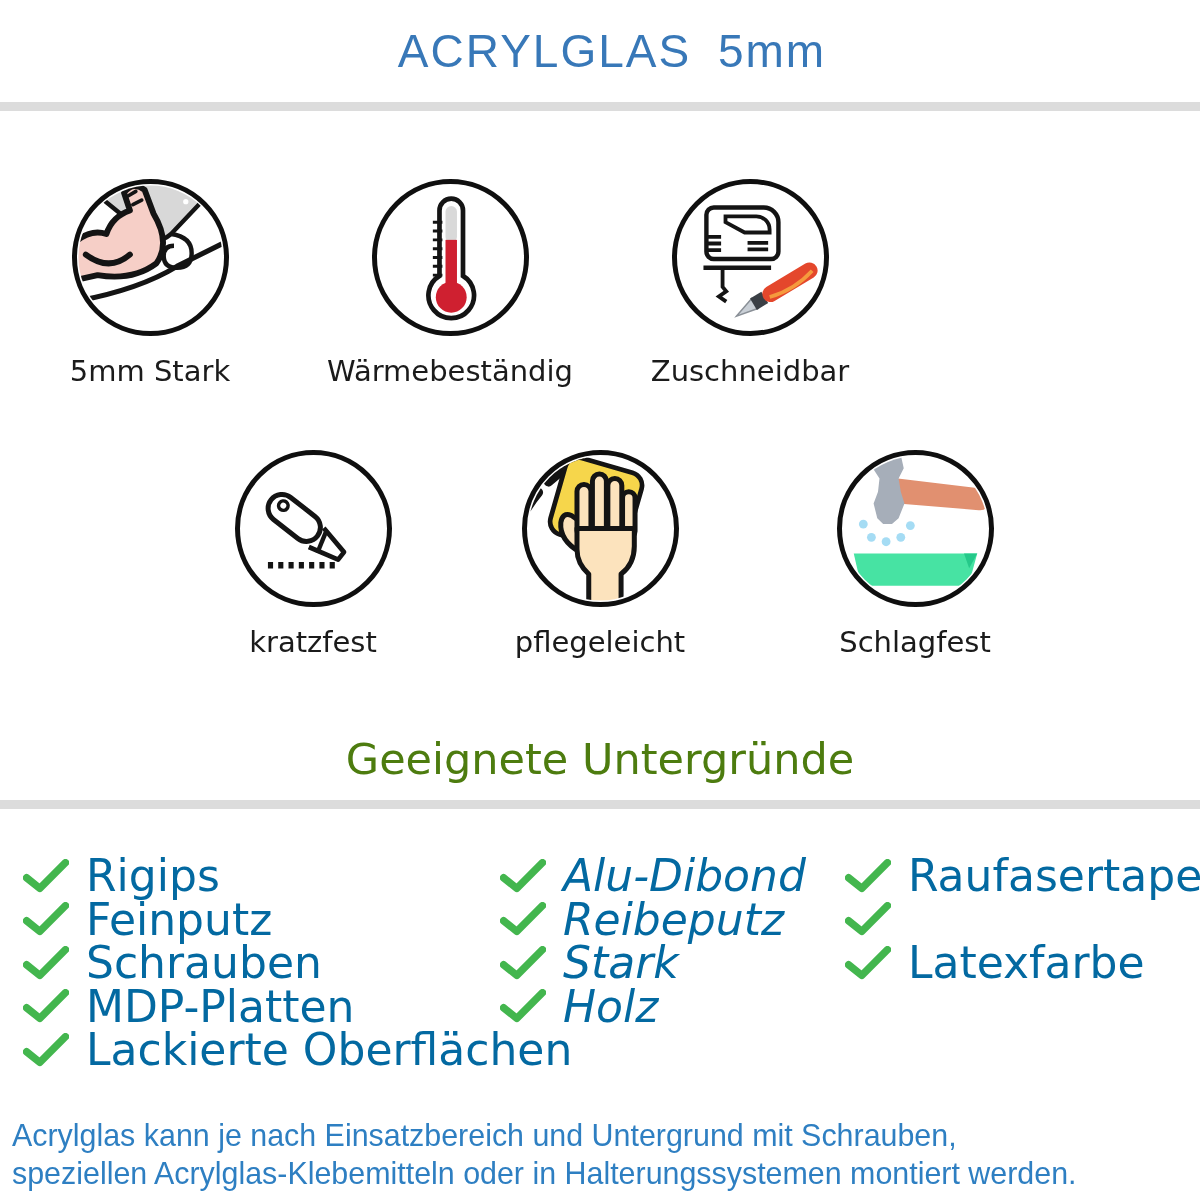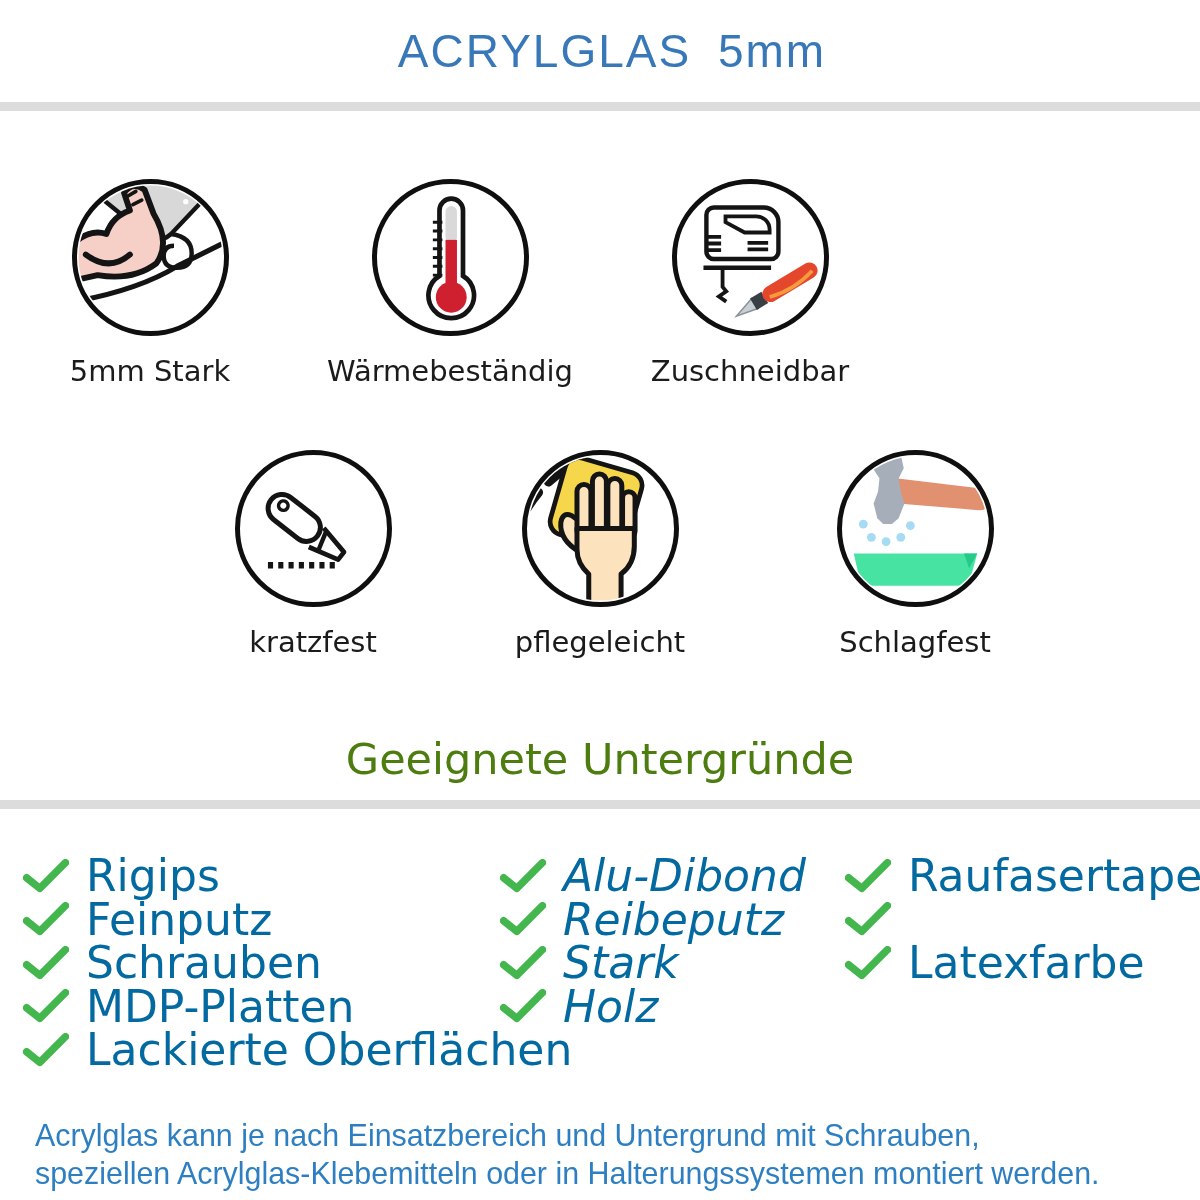--- a/index.html
+++ b/index.html
@@ -85,21 +85,21 @@
   .check{width:46px;height:36px;flex:0 0 auto;display:flex;align-items:center;}
   .check svg{display:block;width:46px;height:34px;}
   .check-label{
     font-size:44px;
     color:#0369a1;
     white-space:nowrap;
   }
   
   .footer{
     margin-top:44px;
-    padding-left:35px;
+    padding-left:12px;
   }
   .footer-line{
     font-family:"Liberation Sans", sans-serif;
     font-size:32px;
     line-height:38px;
     color:#2e7fc2;
     white-space:nowrap;
     transform:scaleX(0.95);
     transform-origin:left center;
   }

